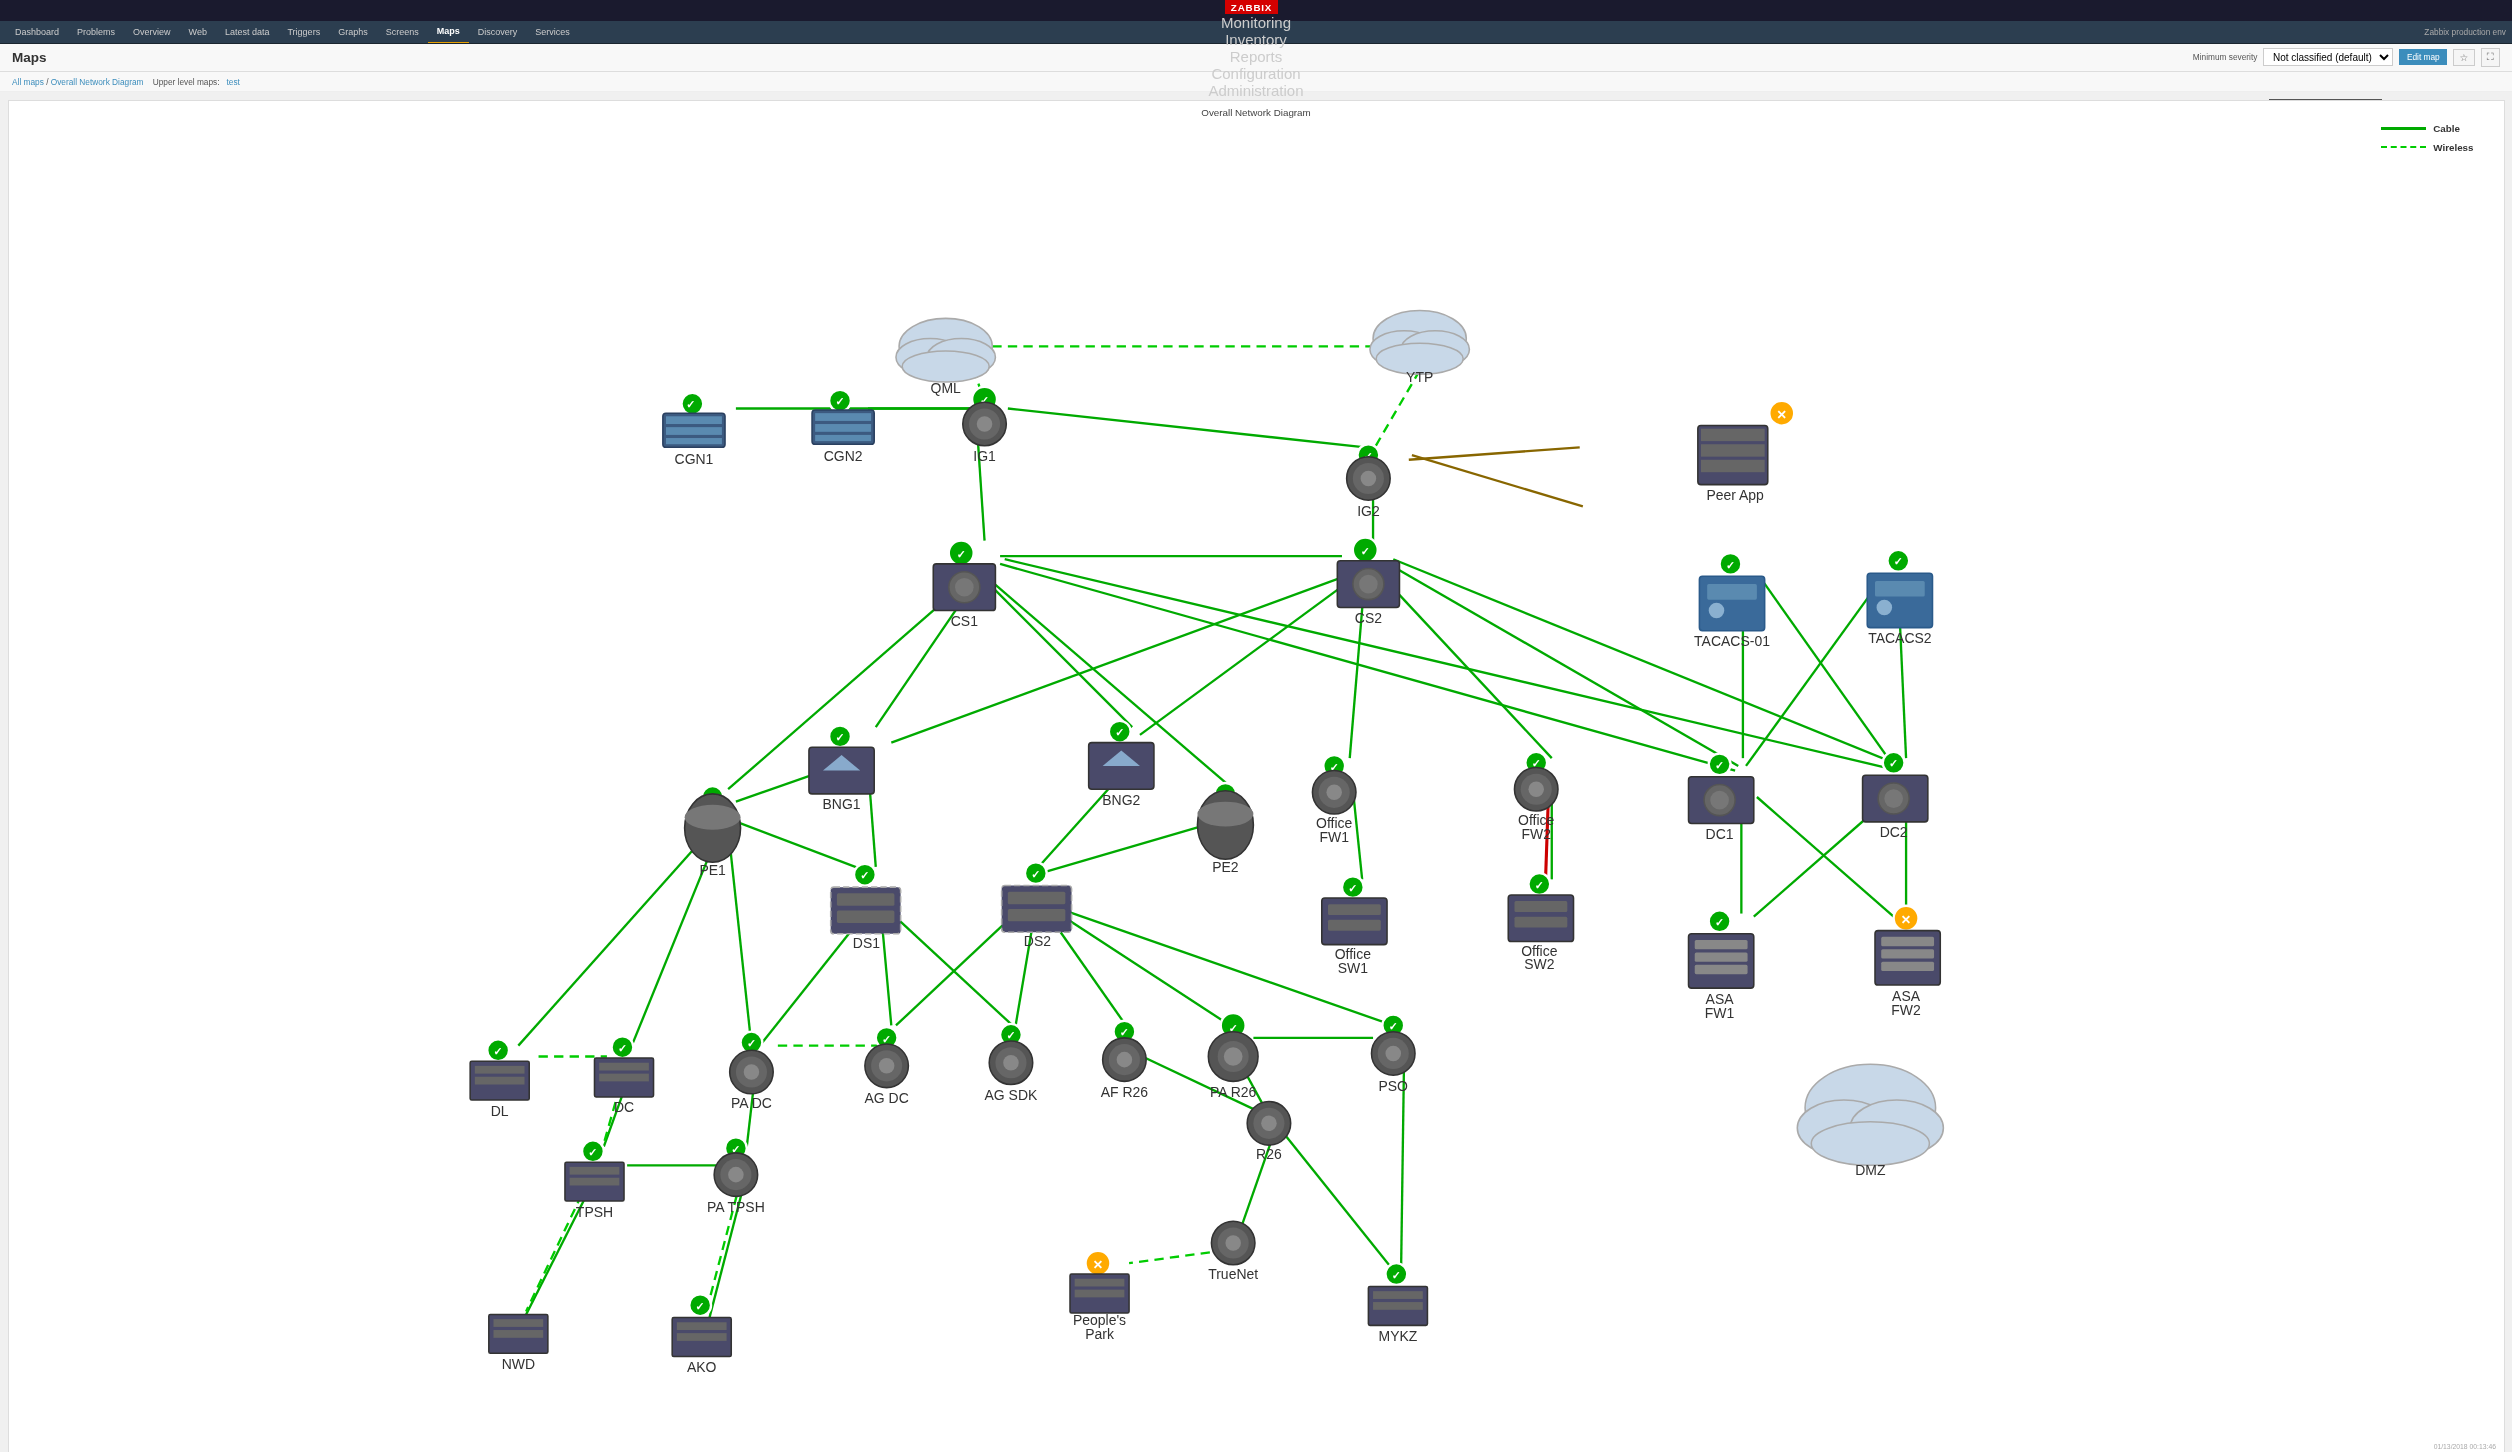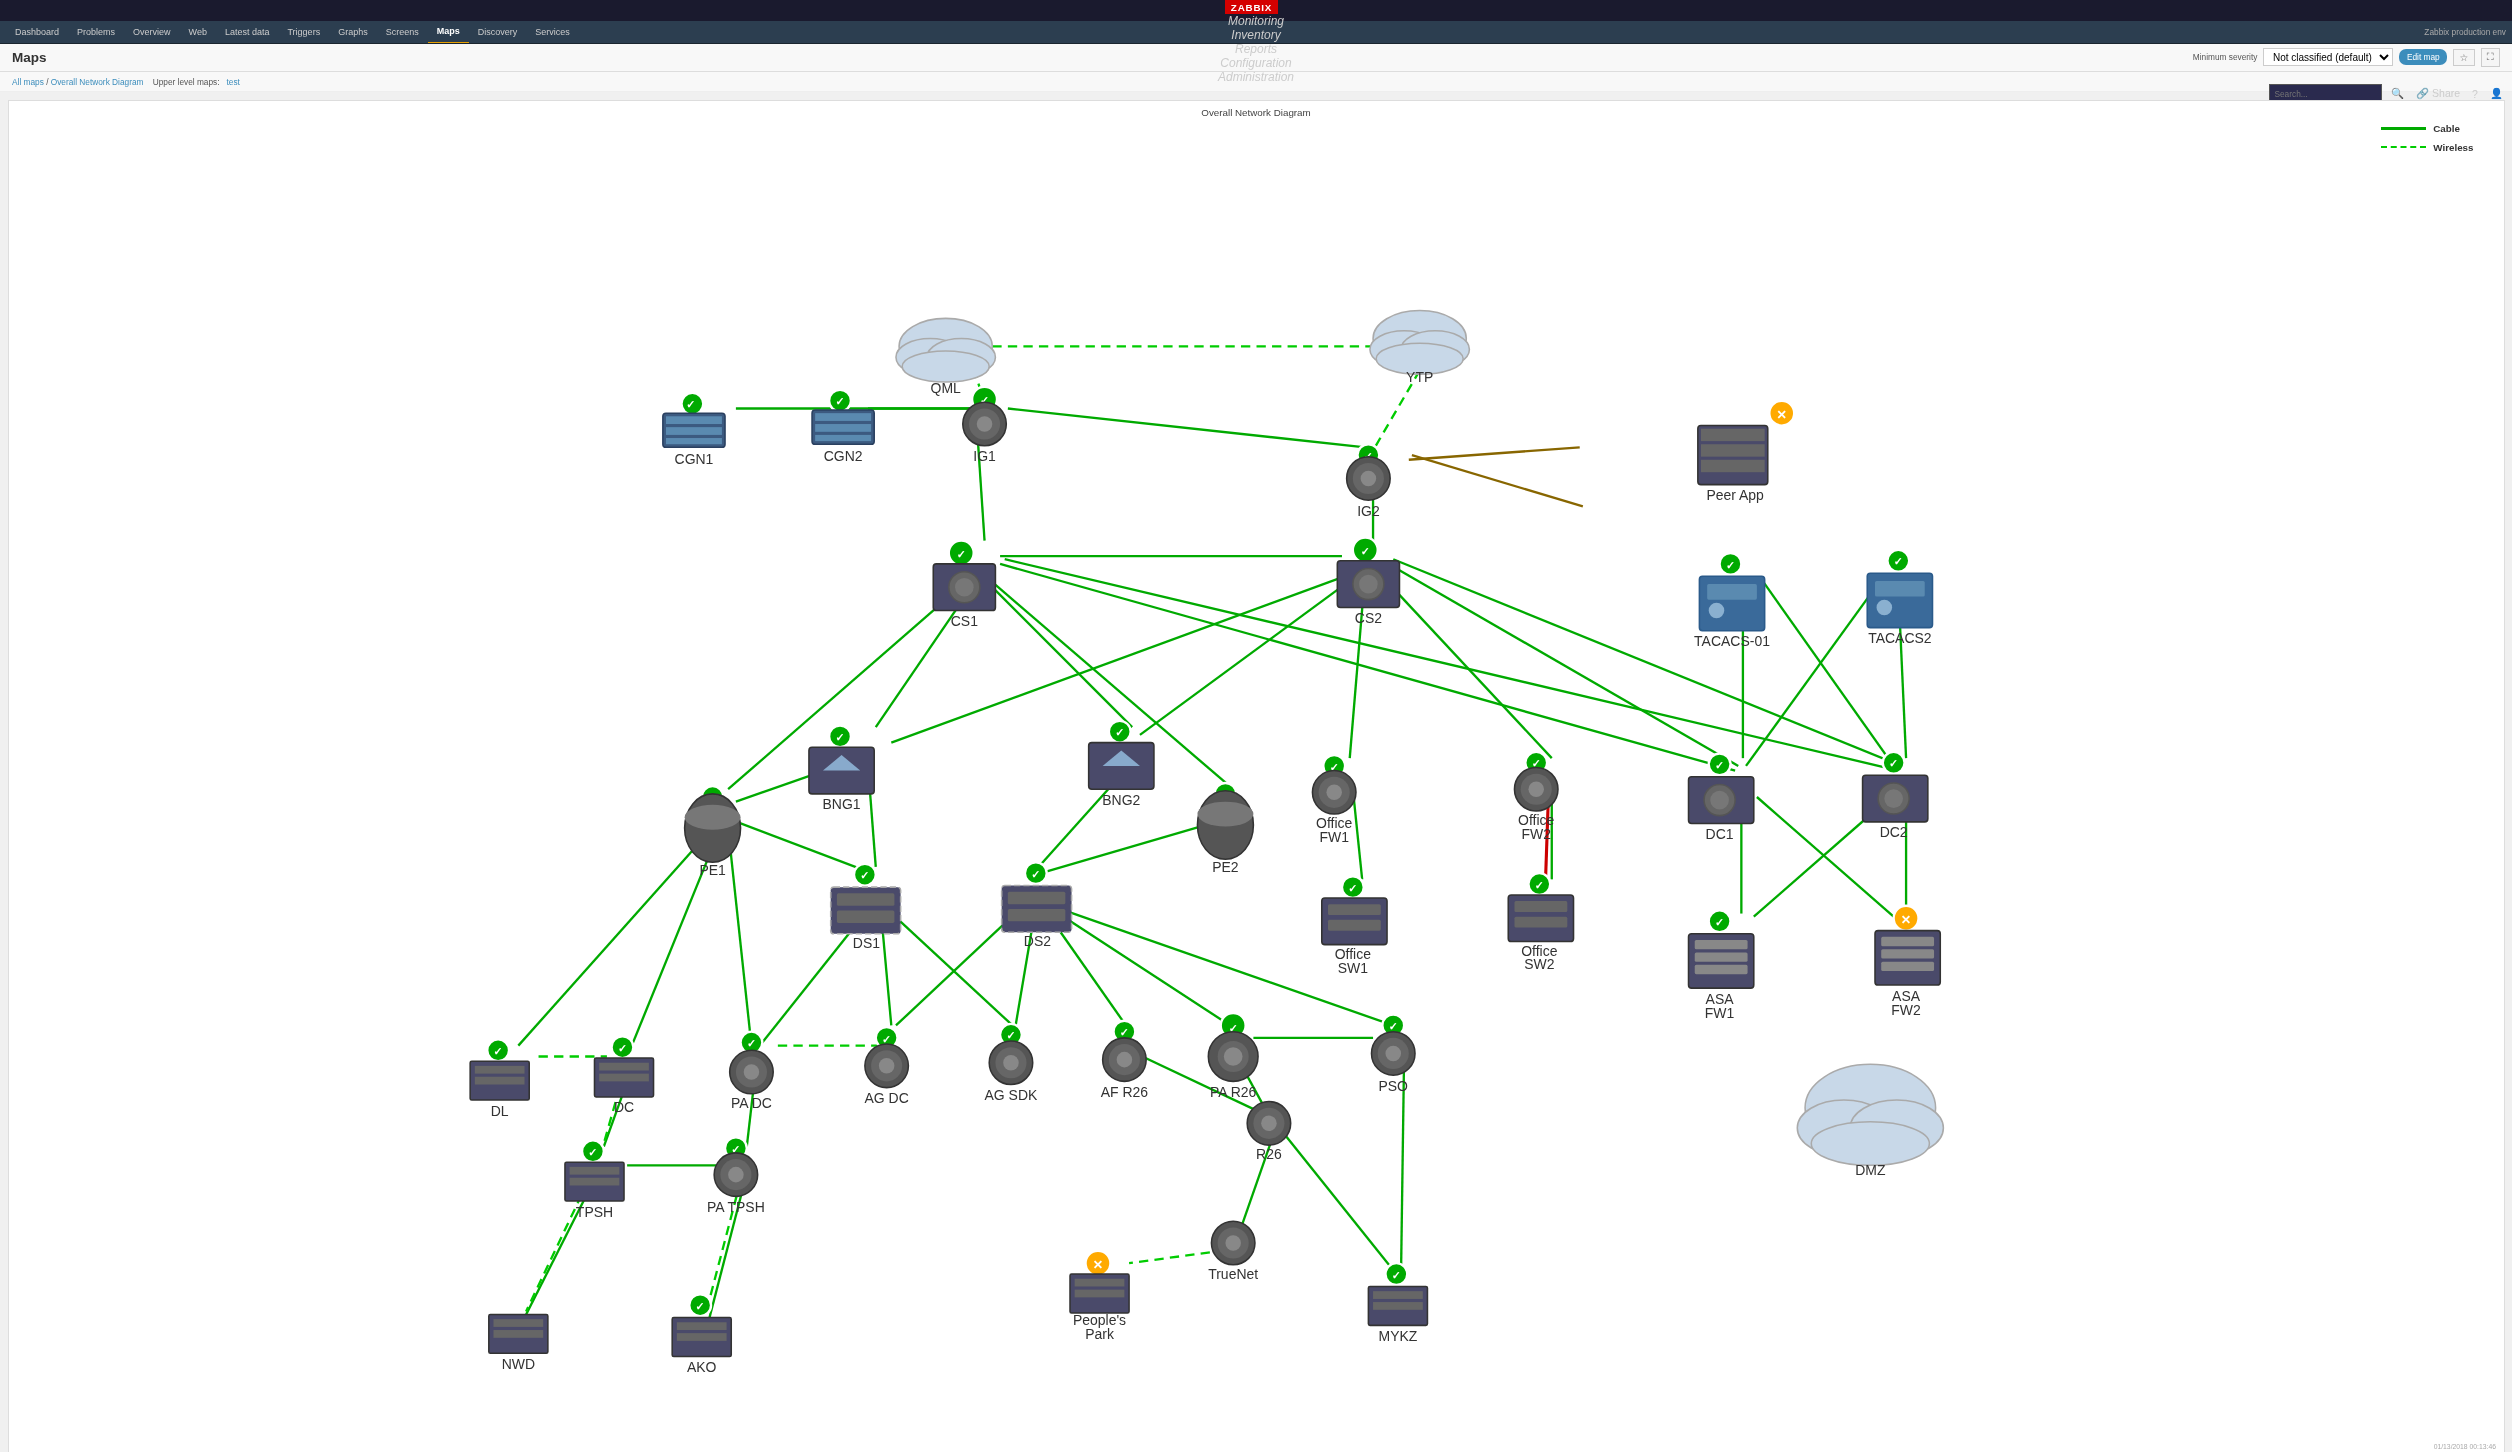--- a/index.html
+++ b/index.html
@@ -19,27 +19,26 @@
       background: #d40000;
       color: white;
       font-weight: bold;
       font-size: 9.8px;
       padding: 1.5px 6px;
       margin-right: 9px;
       letter-spacing: 0.8px;
     }
     .top-nav-item {
       color: #ccc;
-      font-size: 12px;
+      font-size: 15px;
       padding: 0 7.5px;
       cursor: pointer;
       height: 21px;
       display: flex;
       align-items: center;
-      font-style: italic;
     }
     .top-nav-right {
       margin-left: auto;
       display: flex;
       align-items: center;
       gap: 6px;
     }
     .search-box {
       background: #2a2a4e;
       border: 0.8px solid #555;
@@ -94,21 +93,21 @@
       font-size: 10px;
       background: white;
     }
     .edit-map-btn {
       background: #3c8dbc;
       color: white;
       border: none;
       padding: 3px 7.5px;
       font-size: 8.3px;
       cursor: pointer;
-      border-radius: 7px;
+      border-radius: 0;
     }
     .icon-btn {
       background: #f5f5f5;
       border: 0.8px solid #ccc;
       padding: 2.3px 5.3px;
       cursor: pointer;
       font-size: 9.8px;
       color: #666;
     }
 

